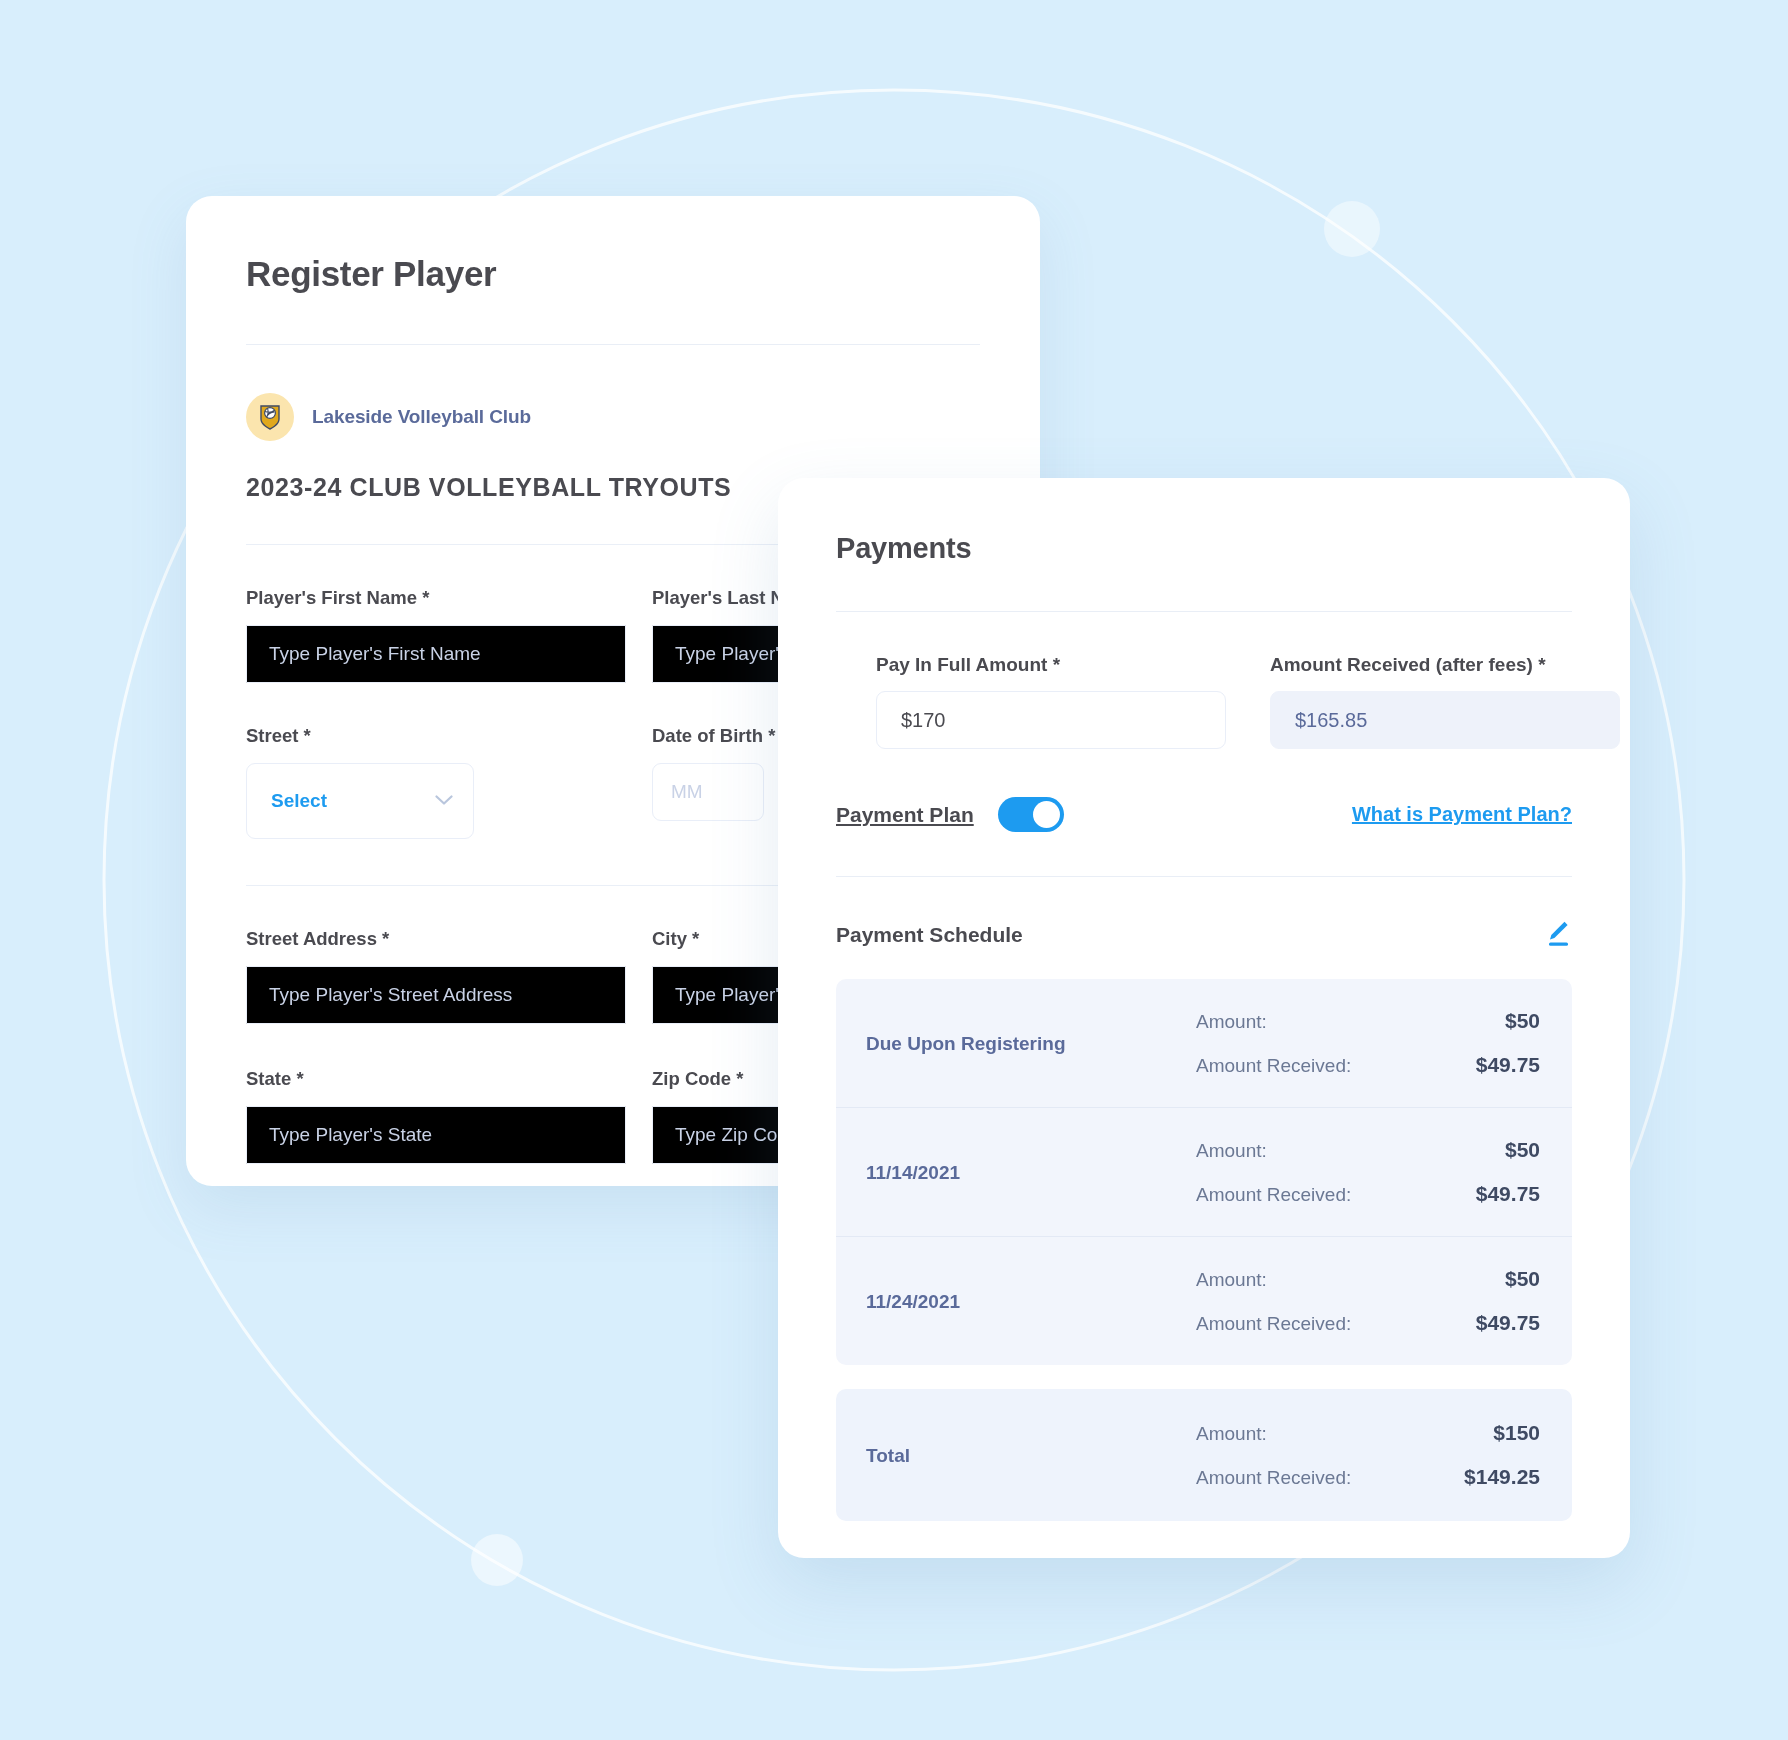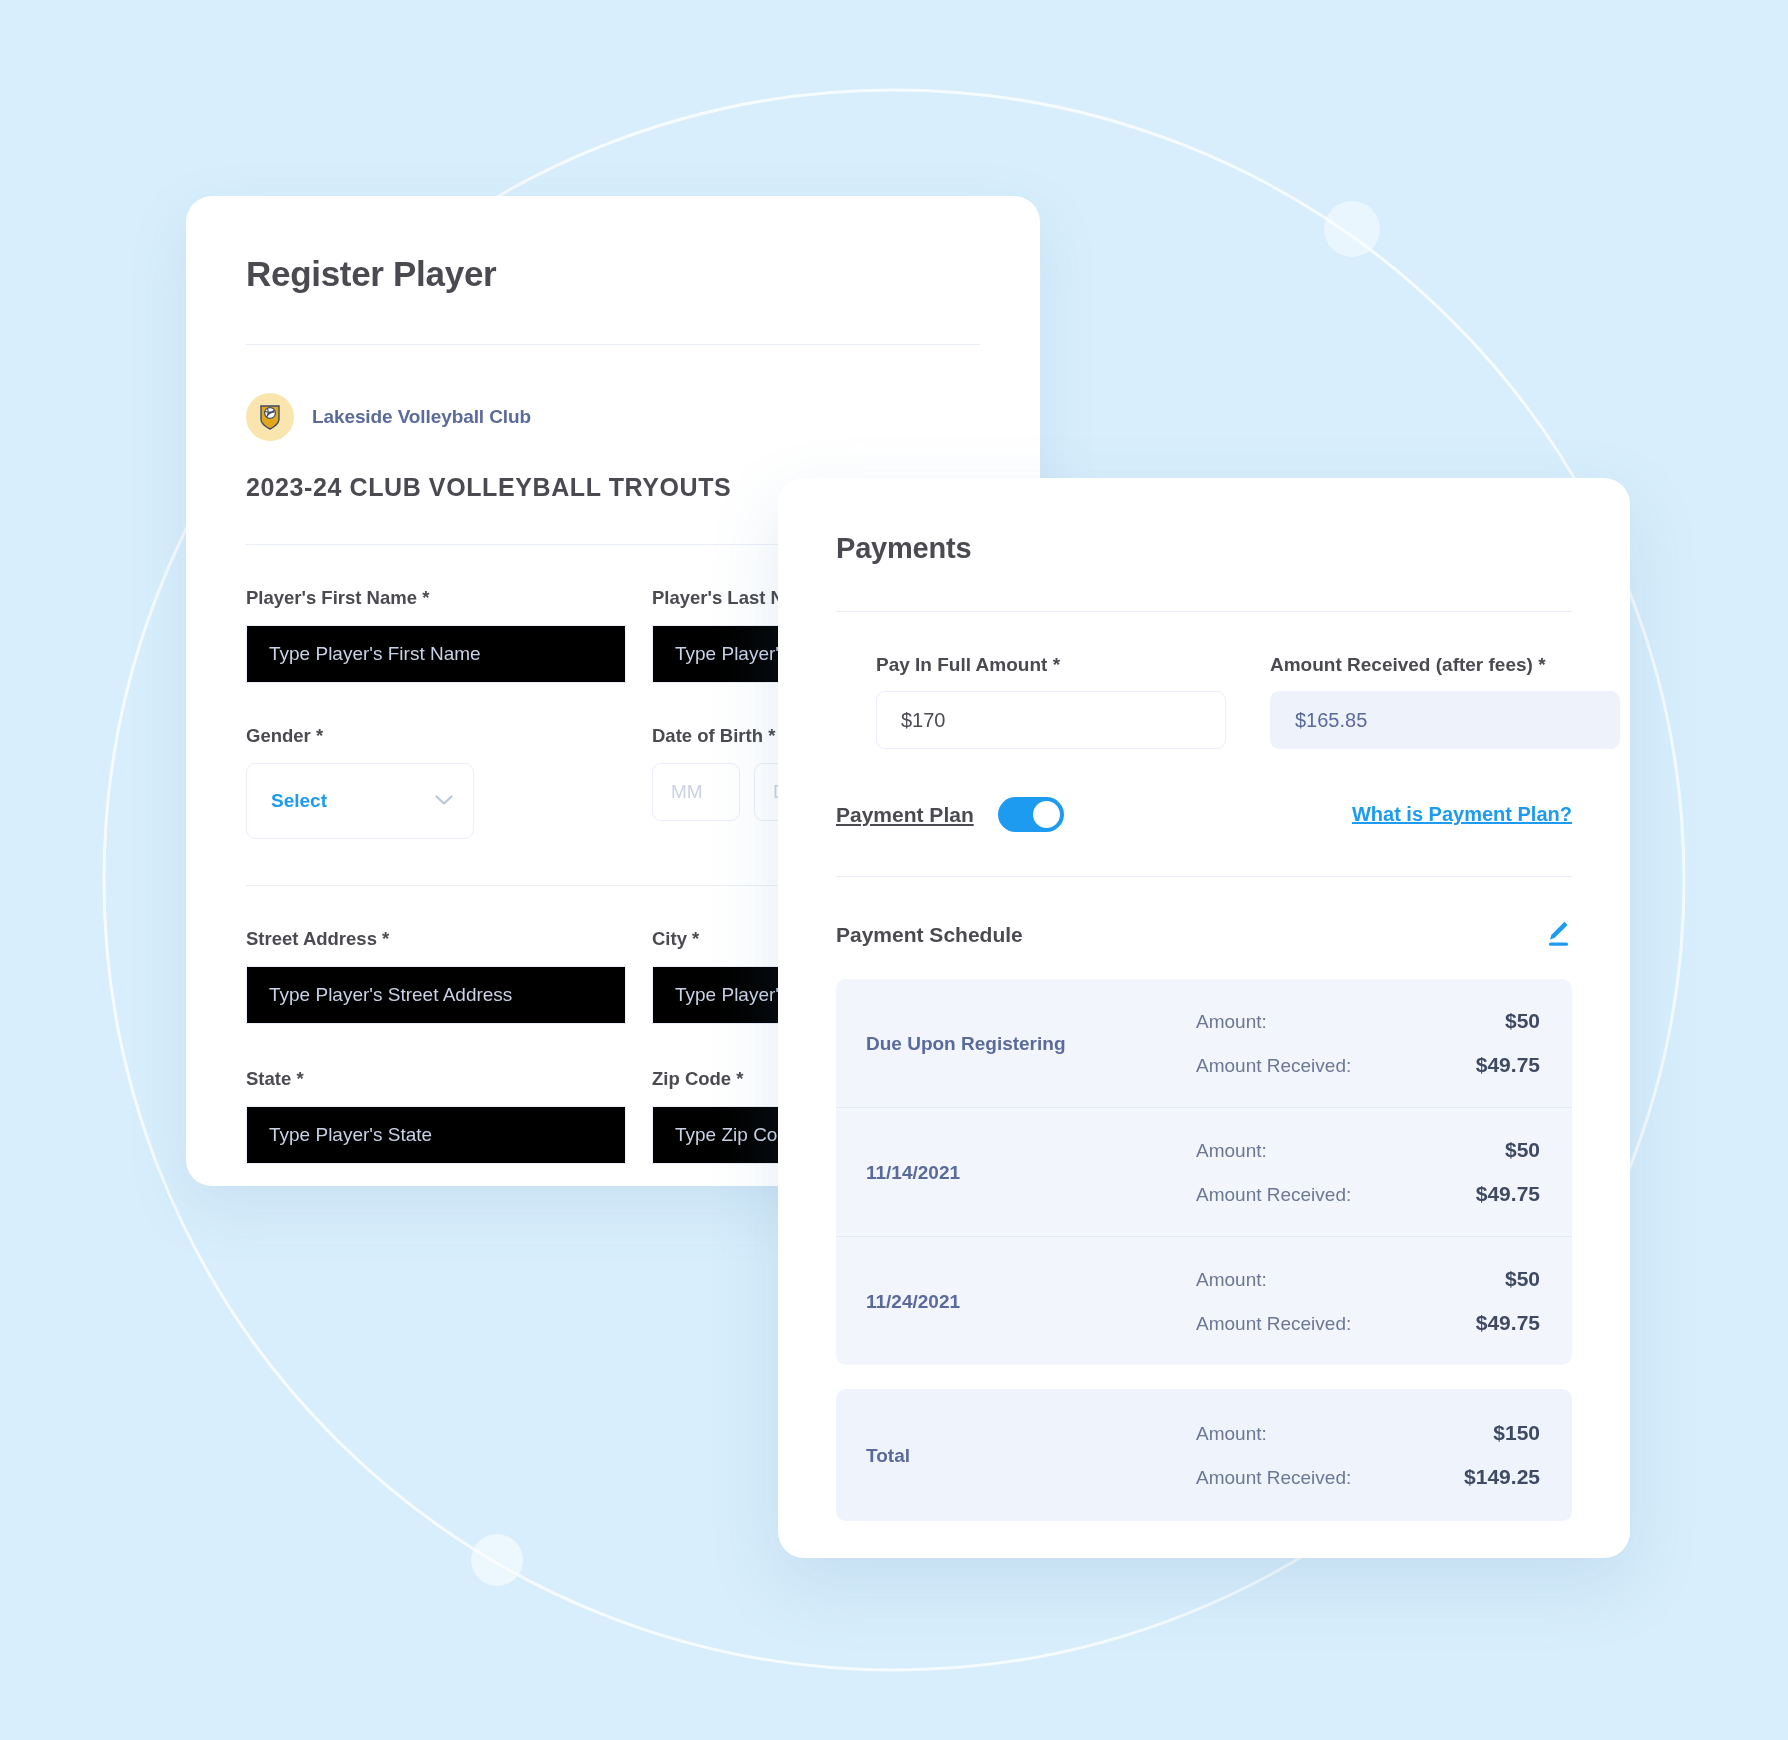--- a/index.html
+++ b/index.html
@@ -129,21 +129,21 @@
     padding: 0 20px 0 24px;
     box-sizing: border-box;
   }
   .select-value {
     font-size: 19px;
     font-weight: bold;
     color: #1d9bf0;
   }
   .dob-row { display: flex; gap: 14px; }
   .dob-input {
-    width: 88px;
+    width: 112px;
     height: 58px;
     border: 1px solid #e9eef8;
     border-radius: 9px;
     display: flex;
     align-items: center;
     padding: 0 18px;
     box-sizing: border-box;
   }
   .dob-input .field-placeholder { font-size: 19px; }
 
@@ -344,21 +344,21 @@
       <div class="field-block">
         <div class="field-label">Player's Last Name *</div>
         <div class="field-input">
           <span class="field-placeholder">Type Player's Last Name</span>
         </div>
       </div>
     </div>
 
     <div class="field-grid">
       <div class="field-block">
-        <div class="field-label">Gender *</div>
+        <div class="field-label">Street *</div>
         <div class="select-box">
           <span class="select-value">Select</span>
           <span>
             <svg width="18" height="11" viewBox="0 0 18 11">
                 <path d="M1.5 1.5 L9 8.5 L16.5 1.5" fill="none" stroke="#b9c6dd" stroke-width="2.2" stroke-linecap="round" stroke-linejoin="round"></path>
               </svg>
           </span>
         </div>
       </div>
       <div class="field-block">

